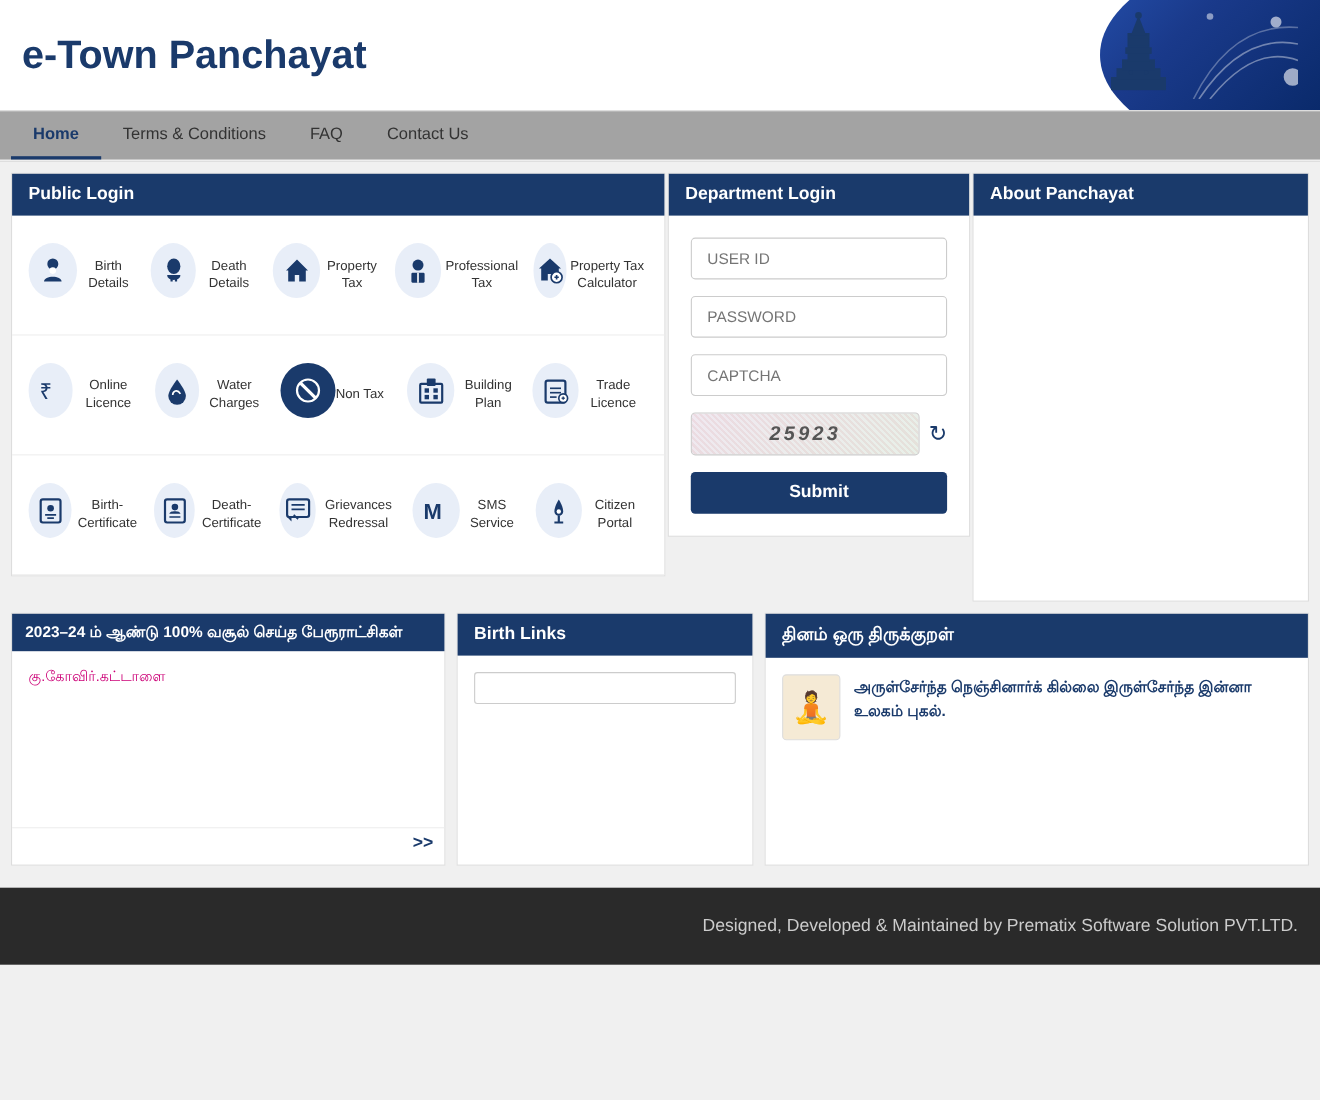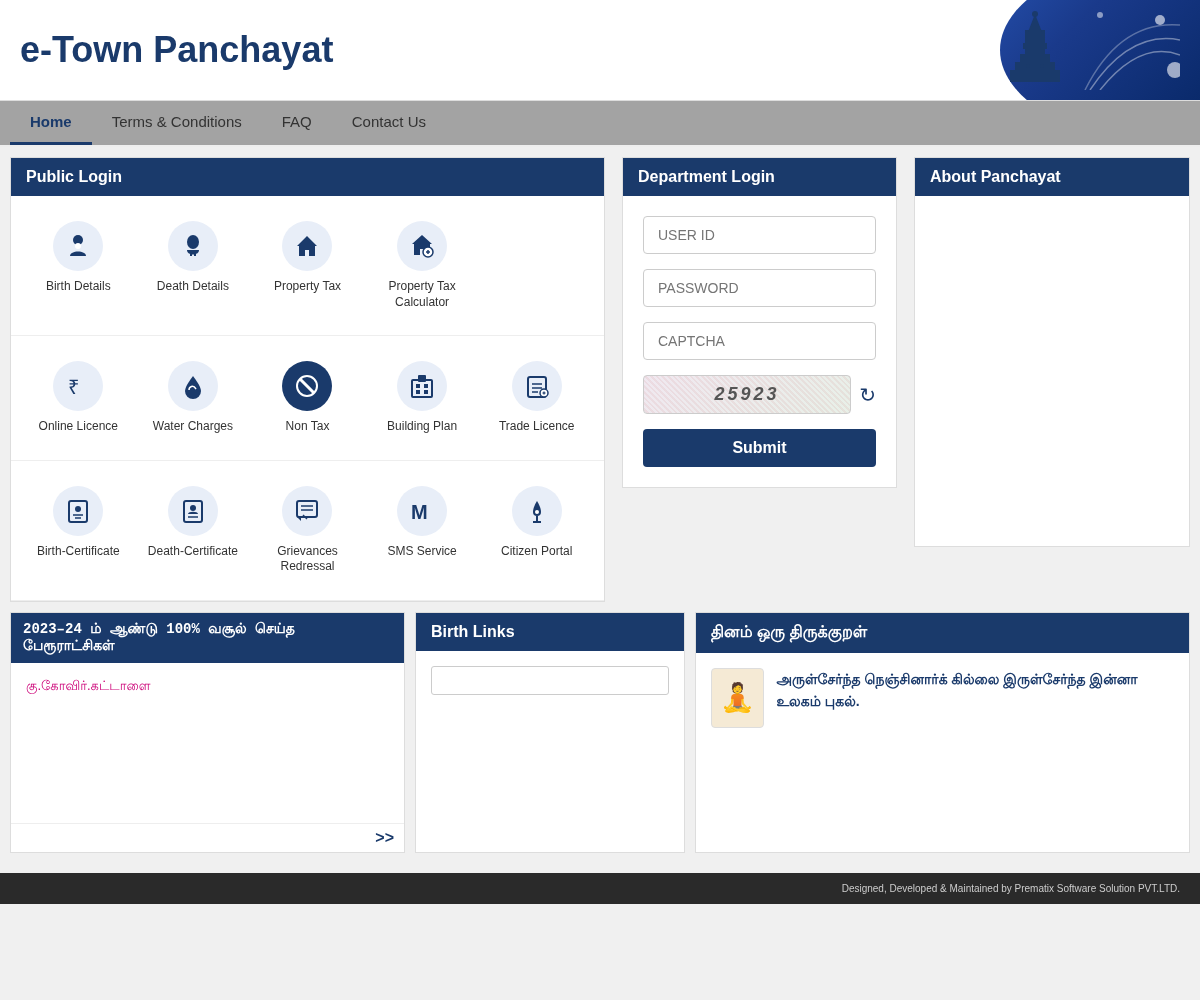--- a/index.html
+++ b/index.html
@@ -43,21 +43,21 @@
     }
     .nav-item.active {
       border-bottom: 3px solid #1a3a6b;
       color: #1a3a6b;
       font-weight: bold;
     }
 
     
     .main-content {
       display: flex;
-      gap: 17px;
+      gap: 2px;
       padding: 10px;
       align-items: flex-start;
     }
 
     
     .public-login-panel {
       flex: 0 0 595px;
       background: white;
       border: 1px solid #ddd;
     }
@@ -69,21 +69,21 @@
       font-weight: bold;
     }
     .icons-grid {
       display: grid;
       grid-template-columns: repeat(5, 1fr);
       padding: 10px;
       border-bottom: 1px solid #eee;
     }
     .icon-item {
       display: flex;
-      flex-direction: column;
+      flex-direction: row;
       align-items: center;
       padding: 15px 5px;
       cursor: pointer;
       text-align: center;
     }
     .icon-circle {
       width: 50px;
       height: 50px;
       border-radius: 50%;
       background: #e8eef8;
@@ -184,21 +184,20 @@
       background: white;
       border: 1px solid #ddd;
       min-height: 230px;
     }
     .ticker-header {
       background: #1a3a6b;
       color: white;
       padding: 8px 12px;
       font-size: 14px;
       font-weight: bold;
-      font-family: Liberation Mono, monospace;
     }
     .ticker-content {
       padding: 15px;
       min-height: 160px;
       font-size: 13px;
       color: #cc0077;
     }
     .ticker-footer {
       padding: 5px 10px;
       text-align: right;
@@ -249,22 +248,22 @@
       color: #1a3a6b;
       font-weight: bold;
       line-height: 1.6;
     }
 
     
     .footer {
       background: #2a2a2a;
       color: #ccc;
       text-align: right;
-      padding: 10px 20px;
-      font-size: 10px;
+      padding: 26px 20px;
+      font-size: 16px;
       margin-top: 10px;
     }
 
     
     .header-bg {
       position: absolute;
       right: 0; top: 0;
       width: 300px;
       height: 100%;
       background: linear-gradient(135deg, #2a5abd 0%, #1a3a8b 50%, #0a2a6b 100%);
@@ -357,20 +356,30 @@
         </div>
         <span class="icon-label">Death Details</span>
       </div>
       <div class="icon-item">
         <div class="icon-circle">
           <svg width="28" height="28" viewBox="0 0 28 28" fill="#1a3a6b">
             <polygon points="14,4 4,14 6,14 6,24 12,24 12,18 16,18 16,24 22,24 22,14 24,14"></polygon>
           </svg>
         </div>
         <span class="icon-label">Property Tax</span>
+      </div>
+      <div class="icon-item">
+        <div class="icon-circle">
+          <svg width="28" height="28" viewBox="0 0 28 28" fill="#1a3a6b">
+            <circle cx="14" cy="9" r="5"></circle>
+            <rect x="8" y="16" width="12" height="9" rx="1"></rect>
+            <line x1="14" y1="16" x2="14" y2="25" stroke="white" stroke-width="1.5"></line>
+          </svg>
+        </div>
+        <span class="icon-label">Professional Tax</span>
       </div>
       <div class="icon-item">
         <div class="icon-circle">
           <svg width="28" height="28" viewBox="0 0 28 28" fill="#1a3a6b">
             <polygon points="14,3 4,12 6,12 6,23 12,23 12,17 16,17 16,23 22,23 22,12 24,12"></polygon>
             <circle cx="20" cy="20" r="5" fill="white" stroke="#1a3a6b" stroke-width="1.5"></circle>
             <line x1="18" y1="20" x2="22" y2="20" stroke="#1a3a6b" stroke-width="1.5"></line>
             <line x1="20" y1="18" x2="20" y2="22" stroke="#1a3a6b" stroke-width="1.5"></line>
           </svg>
         </div>

